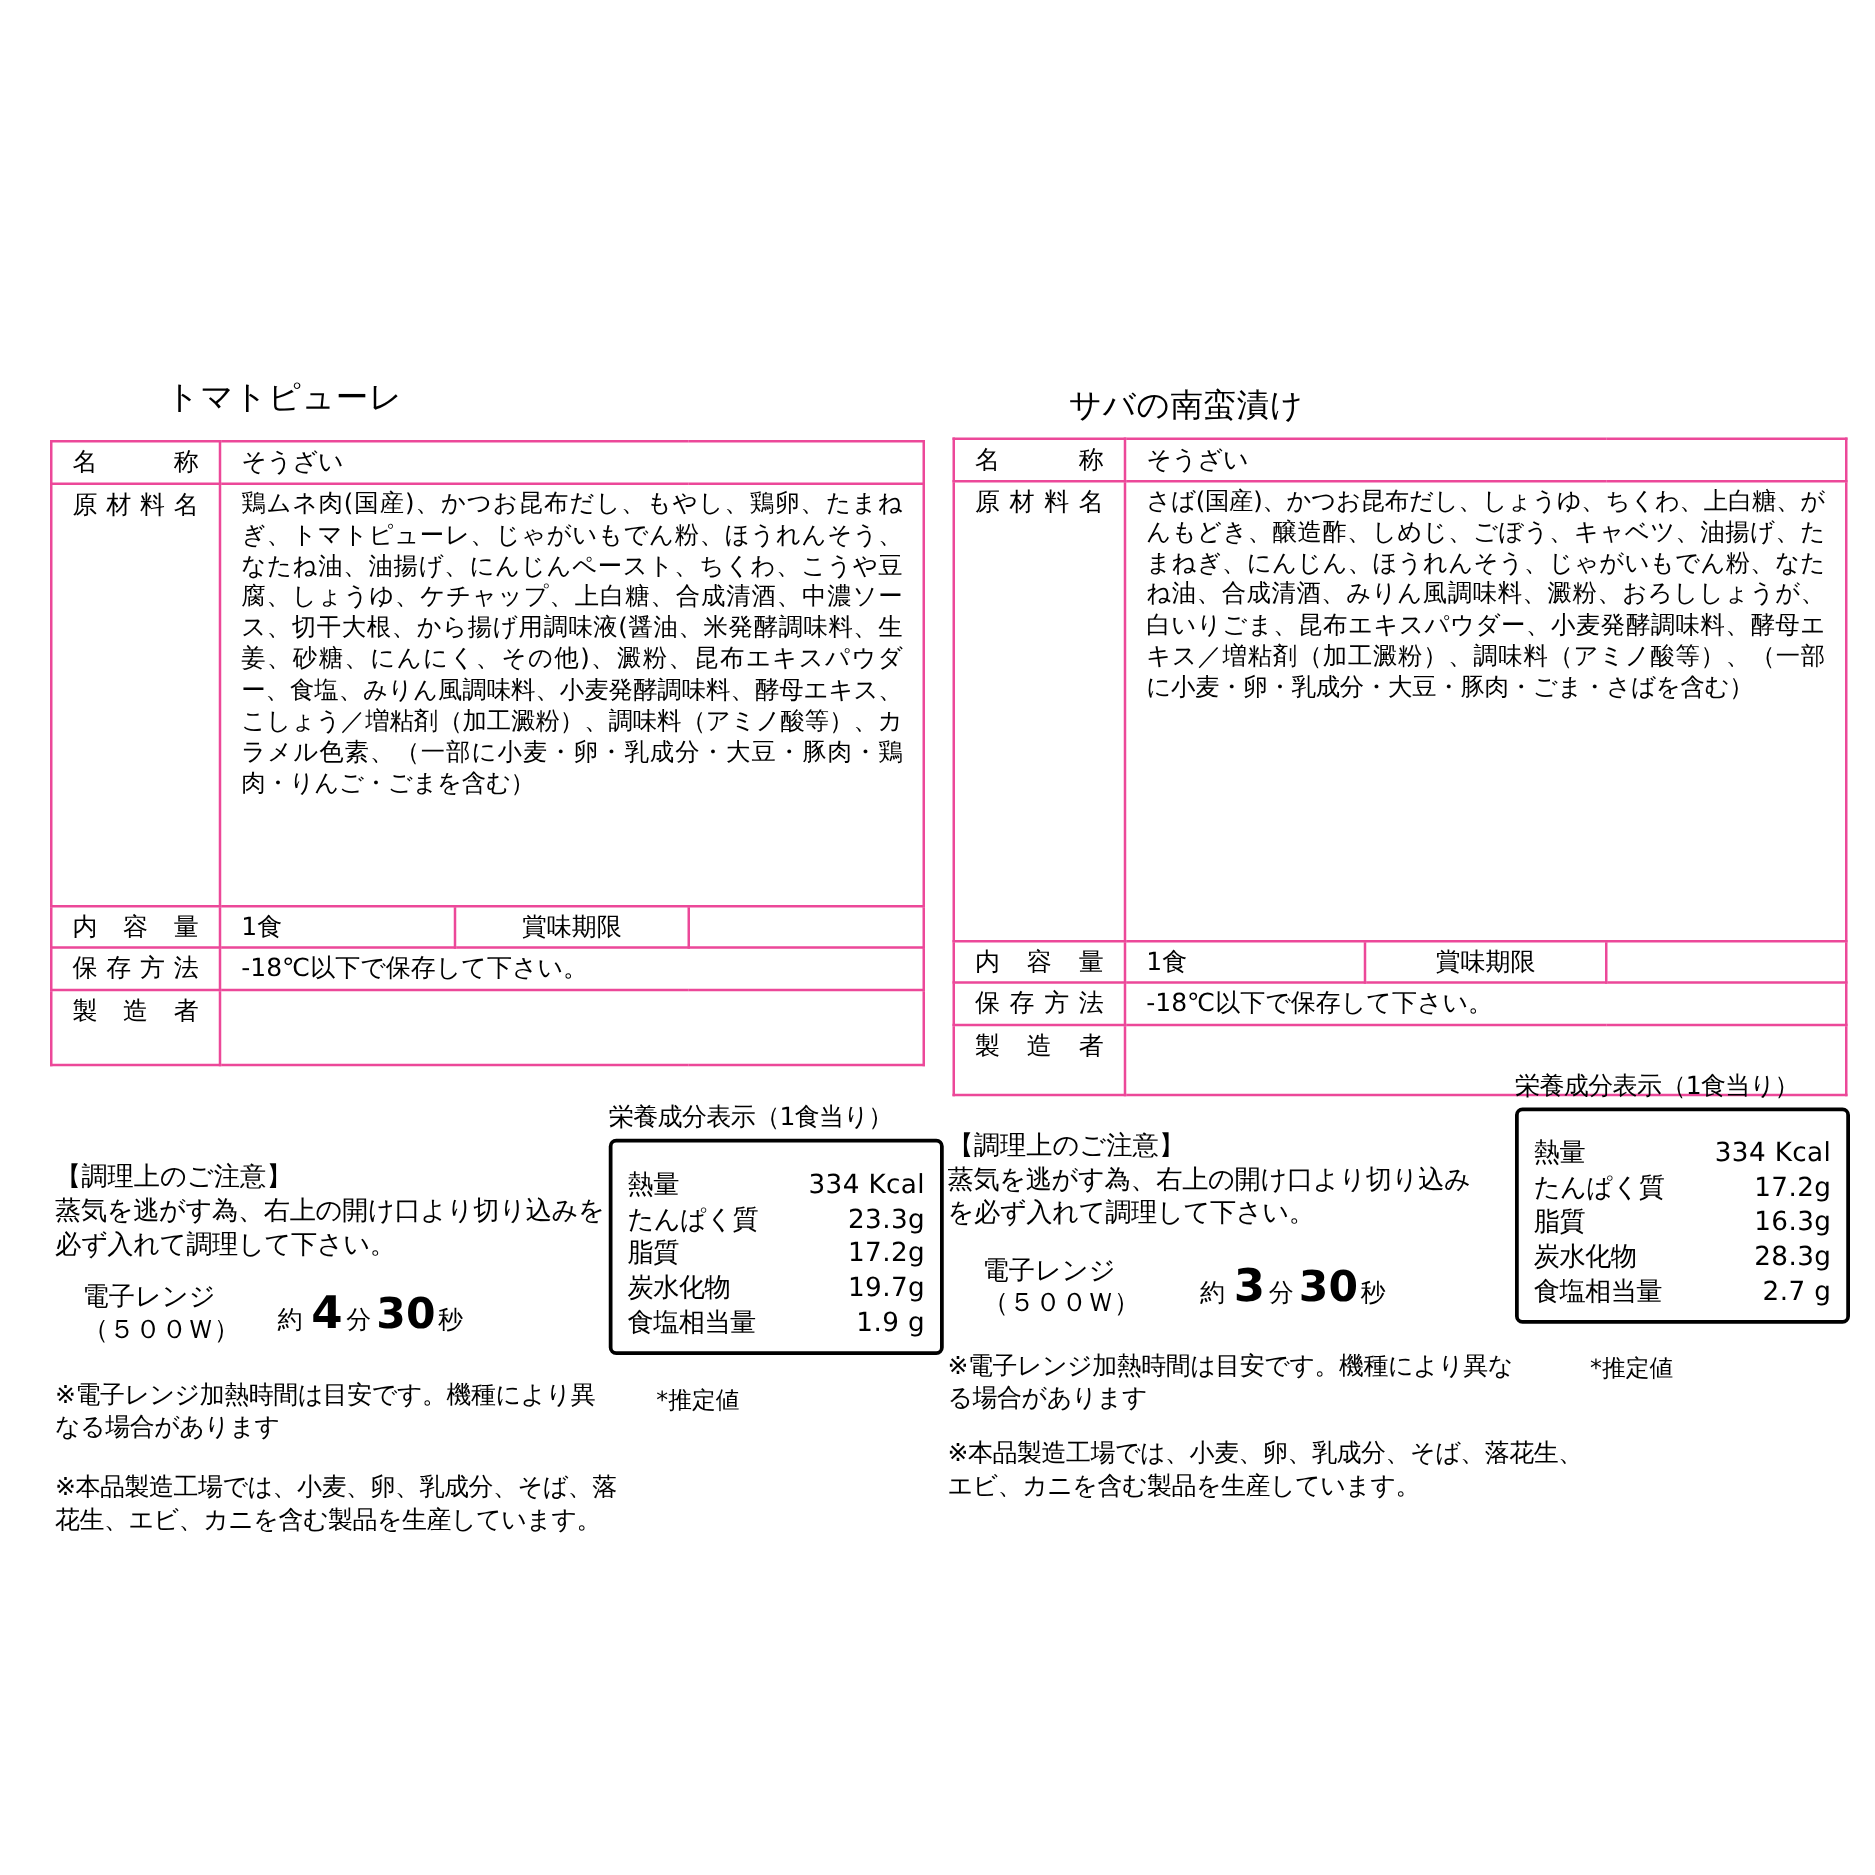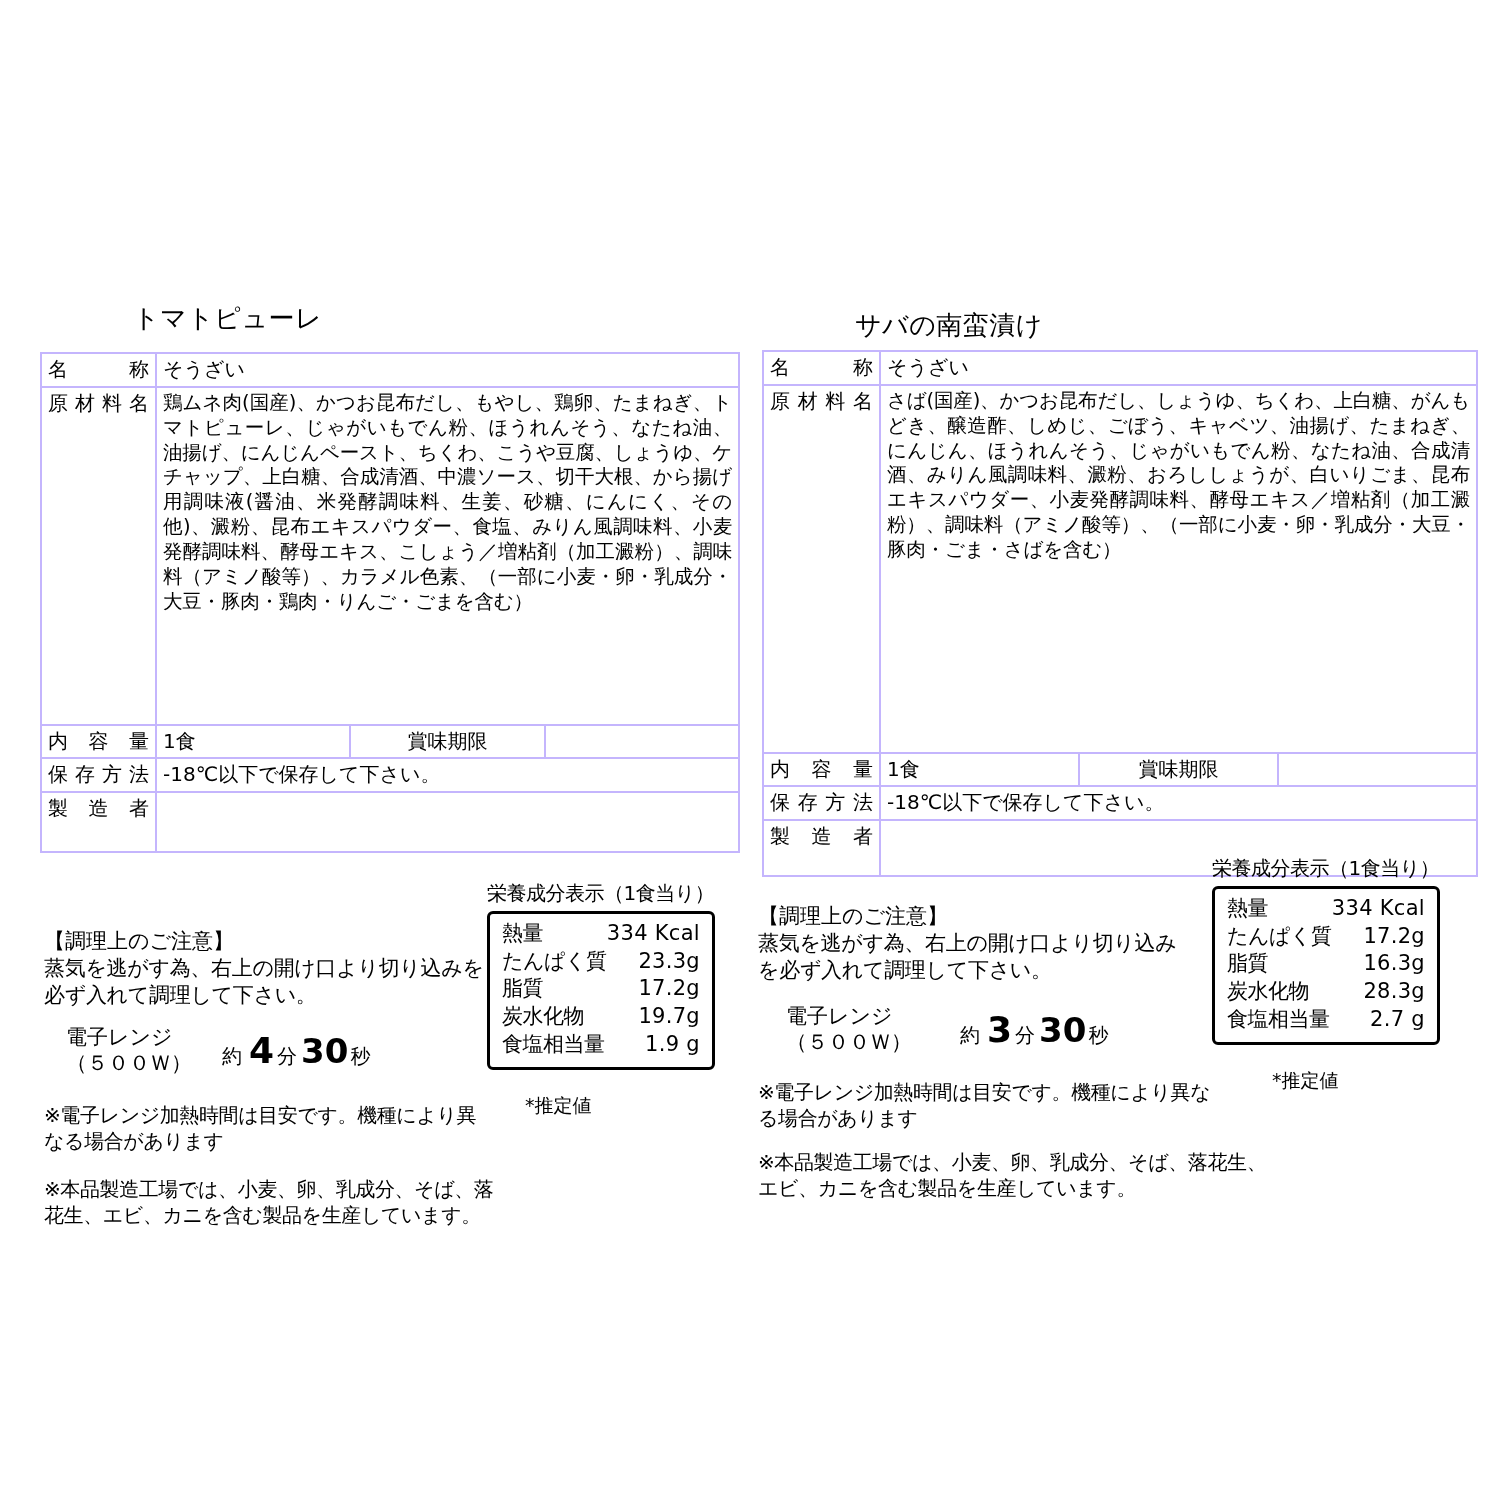--- a/index.html
+++ b/index.html
@@ -39,22 +39,22 @@
   table.label-table {
     position: absolute;
     border-collapse: collapse;
     table-layout: fixed;
     font-size: 20px;
   }
   #table-left  { left: 40px;  top: 352px; width: 700px; }
   #table-right { left: 7px;   top: 350px; width: 716px; }
 
   table.label-table td {
-    border: 2px solid #c4b5fd;
-    padding: 3px 6px;
+    border: 2px solid #ec4899;
+    padding: 3px 16px;
     vertical-align: top;
     line-height: 1.28;
   }
   td.row-label {
     text-align: justify;
     text-align-last: justify;
     vertical-align: middle;
     white-space: nowrap;
     font-size: 20px;
     padding: 3px 8px;
@@ -144,36 +144,36 @@
     letter-spacing: -0.4px;
   }
   #cook-left  .note-1 { margin-top: 26px; }
   #cook-left  .note-2 { margin-top: 22px; }
   #cook-right .note-1 { margin-top: 24px; width: 465px; }
   #cook-right .note-2 { margin-top: 18px; width: 510px; }
 
   
   .nutrition {
     position: absolute;
-    width: 228px;
+    width: 268px;
   }
   #nutrition-left  { left: 487px; top: 880px; }
   #nutrition-right { left: 1212px - 755px; top: 855px; }
   #nutrition-right { left: 457px; top: 855px; }
 
   .nutrition-title {
     font-size: 20px;
     white-space: nowrap;
     letter-spacing: -0.5px;
     margin-bottom: 4px;
   }
   .nutrition-box {
     border: 3px solid #000;
     border-radius: 6px;
-    padding: 6px 12px 8px 12px;
+    padding: 20px 12px 8px 12px;
   }
   .nutri-row {
     display: flex;
     justify-content: space-between;
     align-items: baseline;
     font-size: 21px;
     line-height: 1.32;
     white-space: nowrap;
   }
   .nutri-label { letter-spacing: -0.5px; }

